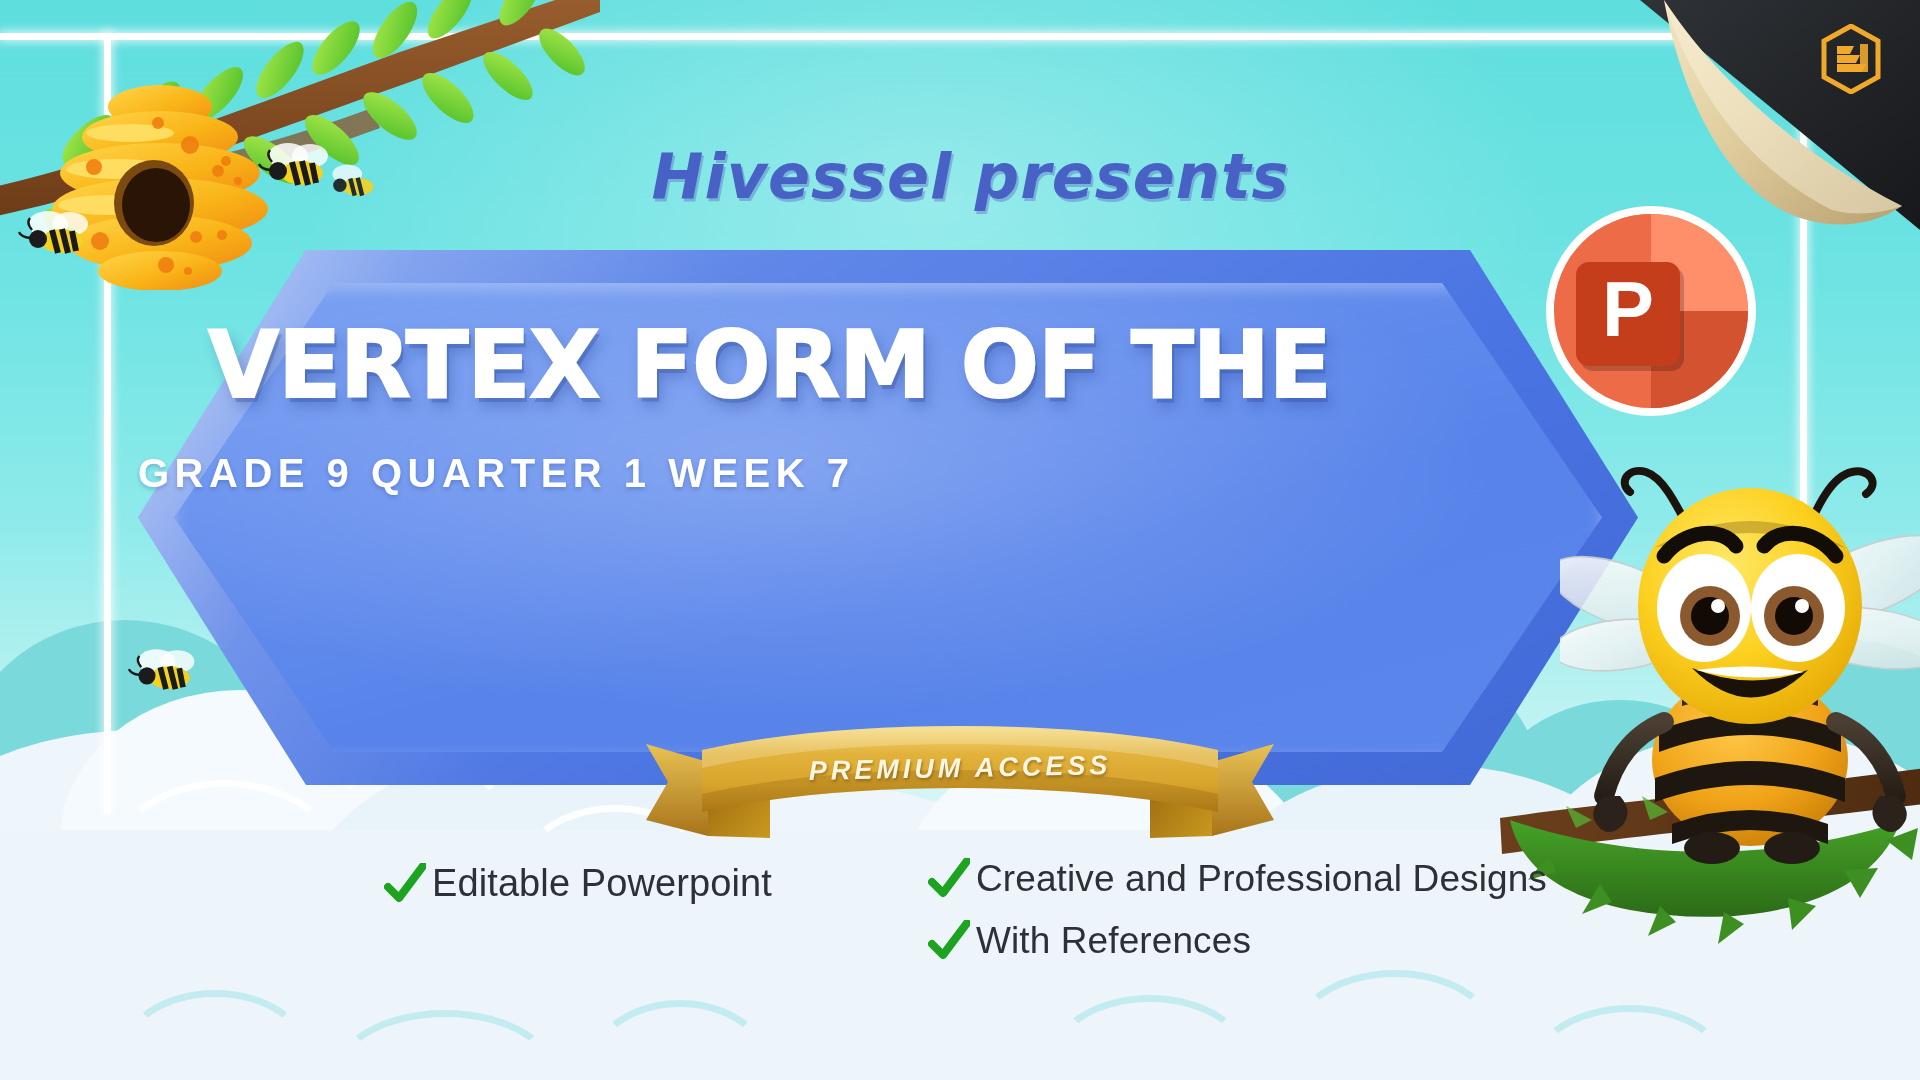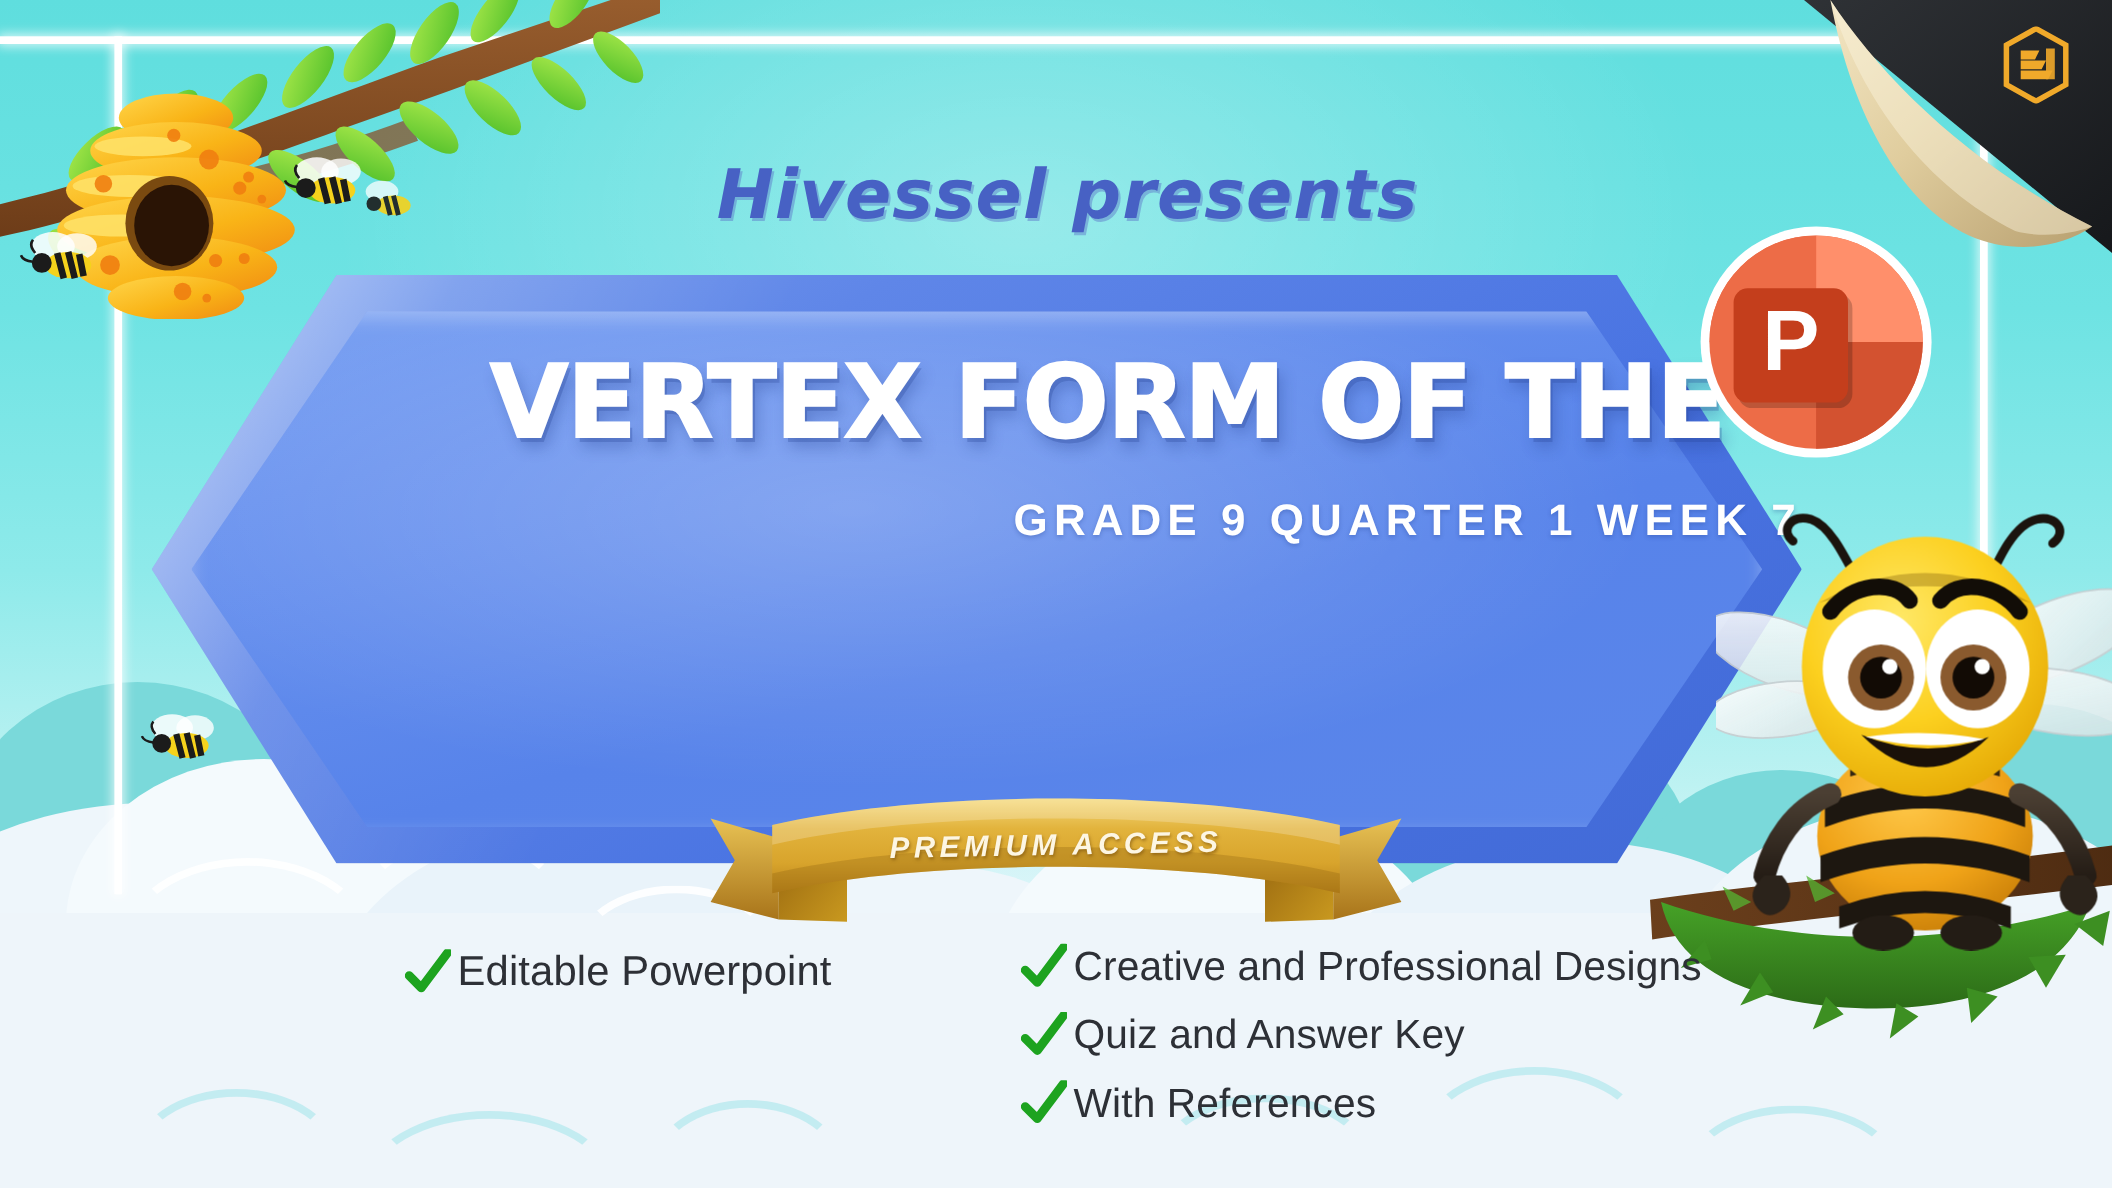--- a/index.html
+++ b/index.html
@@ -79,21 +79,21 @@
     clip-path:polygon(11.2% 0%, 88.8% 0%, 100% 50%, 88.8% 100%, 11.2% 100%, 0% 50%);
     box-shadow:inset 0 6px 16px rgba(255,255,255,.30);
   }
   .hex-inner-shade{
     position:absolute; inset:0;
     clip-path:polygon(11.2% 0%, 88.8% 0%, 100% 50%, 88.8% 100%, 11.2% 100%, 0% 50%);
     background:radial-gradient(ellipse at 42% 38%, rgba(255,255,255,.22) 0%, rgba(255,255,255,0) 62%);
   }
 
   .banner-content{
-    position:absolute; left:0; right:0; top:74px; text-align:right; z-index:6;
+    position:absolute; left:0; right:0; top:74px; text-align:left; z-index:6;
   }
   .maintitle{
     font-family:"DejaVu Sans", sans-serif;
     font-weight:900;
     font-size:92px;
     line-height:.92;
     letter-spacing:-1px;
     color:#ffffff;
     text-shadow:
        3px 5px 0 rgba(40,70,150,.28),
@@ -134,21 +134,21 @@
     font-weight:700; font-style:italic;
     font-size:27px; letter-spacing:4px;
     color:#fdf6e3;
     text-shadow:1px 2px 3px rgba(110,70,10,.55);
     transform:rotate(-1.1deg);
   }
 
   
   .features{ position:absolute; left:0; top:862px; width:1920px; height:200px; z-index:14; }
   .feat-col{ position:absolute; }
-  .feat-left{ left:368px; top:0; }
+  .feat-left{ left:384px; top:0; }
   .feat-right{ left:928px; top:-4px; }
   .feat-row{ display:flex; align-items:center; gap:4px; margin-bottom:17px; }
   .feat-right .feat-row{ margin-bottom:20px; }
   .check{ width:42px; height:42px; flex:0 0 42px; margin-right:2px; }
   .feat-label{
     font-family:"Liberation Sans", sans-serif;
     font-size:38px;
     color:#2d3036;
     letter-spacing:.1px;
     white-space:nowrap;
@@ -488,26 +488,20 @@
       <div class="feat-row">
         <svg class="check" viewBox="0 0 42 42">
           <path d="M4 24 L15 35 L39 3" stroke="#1da31f" stroke-width="8" fill="none" stroke-linecap="round" stroke-linejoin="round"></path>
         </svg>
         <span class="feat-label">Creative and Professional Designs</span>
       </div>
       <div class="feat-row">
         <svg class="check" viewBox="0 0 42 42">
           <path d="M4 24 L15 35 L39 3" stroke="#1da31f" stroke-width="8" fill="none" stroke-linecap="round" stroke-linejoin="round"></path>
         </svg>
-        <span class="feat-label">Quiz and Answer Key</span>
-      </div>
-      <div class="feat-row">
-        <svg class="check" viewBox="0 0 42 42">
-          <path d="M4 24 L15 35 L39 3" stroke="#1da31f" stroke-width="8" fill="none" stroke-linecap="round" stroke-linejoin="round"></path>
-        </svg>
         <span class="feat-label">With References</span>
       </div>
     </div>
 
   </div>
 
   <svg class="fold-wrap" viewBox="0 0 280 230">
     <defs>
       <linearGradient id="paperG" x1="0" y1="0" x2="1" y2="1">
         <stop offset="0" stop-color="#f3e6c4"></stop>

